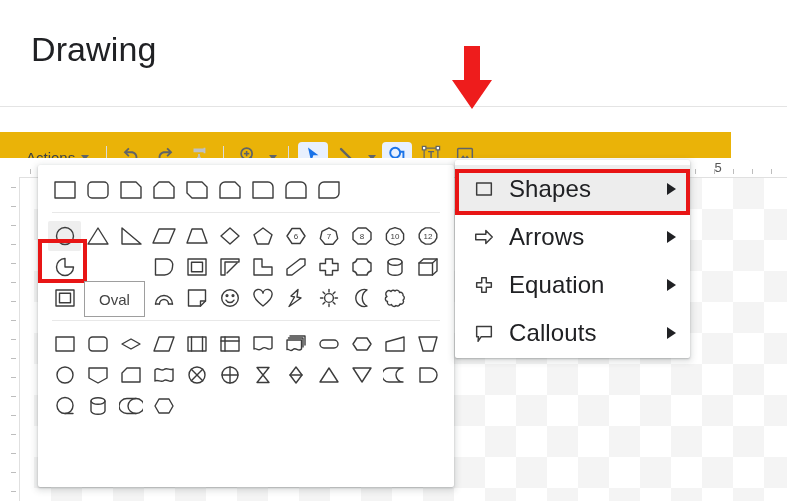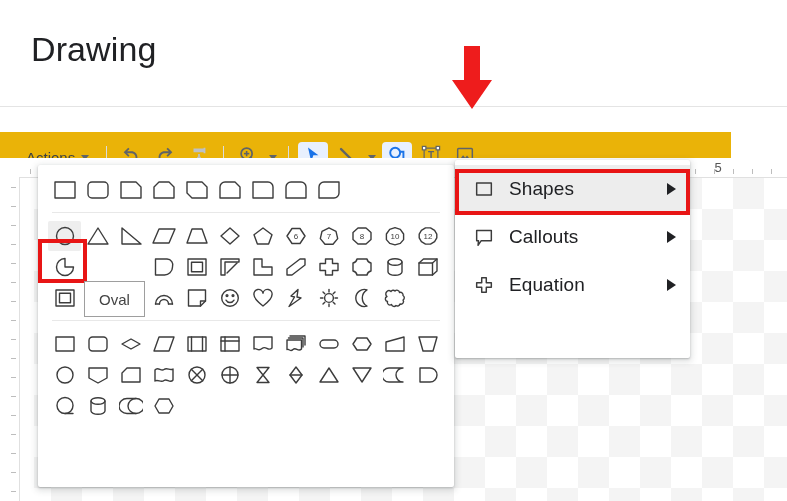--- a/index.html
+++ b/index.html
@@ -152,21 +152,21 @@
     padding:0 14px 0 18px;box-sizing:border-box;
     position:relative;
   }
   .menu-item.highlighted{background:#ededed;}
   .menu-icon{width:30px;flex:none;display:flex;align-items:center;}
   .menu-icon svg path,.menu-icon svg rect,.menu-icon svg polygon,
   .menu-icon svg polyline{
     fill:none;stroke:#3c3c3c;stroke-width:1.6;stroke-linejoin:round;
   }
   .menu-label{
-    flex:1;font-size:19px;color:#202124;letter-spacing:.1px;
+    flex:1;font-size:24px;color:#202124;letter-spacing:.1px;
     padding-left:6px;white-space:nowrap;
   }
   .menu-arrow{
     width:0;height:0;flex:none;
     border-top:6px solid transparent;border-bottom:6px solid transparent;
     border-left:9px solid #202124;
   }
   #shapes-highlight{
     position:absolute;left:455px;top:169px;width:235px;height:46px;
     border:4px solid #e81515;box-sizing:border-box;z-index:50;
@@ -799,38 +799,47 @@
   <div class="menu-item highlighted">
     <span class="menu-icon">
       <svg width="22" height="22" viewBox="0 0 24 24">
           <rect x="4" y="5.5" width="16" height="13"></rect>
         </svg>
     </span>
     <span class="menu-label">Shapes</span>
     <span class="menu-arrow"></span>
   </div>
 
-
   <div class="menu-item">
     <span class="menu-icon">
       <svg width="22" height="22" viewBox="0 0 24 24">
+          <polygon points="3,9 14,9 14,5 21,12 14,19 14,15 3,15"></polygon>
+        </svg>
+    </span>
+    <span class="menu-label">Arrows</span>
+    <span class="menu-arrow"></span>
+  </div>
+
+  <div class="menu-item">
+    <span class="menu-icon">
+      <svg width="22" height="22" viewBox="0 0 24 24">
+          <polygon points="9.5,4 14.5,4 14.5,9.5 20,9.5 20,14.5 14.5,14.5 14.5,20 9.5,20 9.5,14.5 4,14.5 4,9.5 9.5,9.5"></polygon>
+        </svg>
+    </span>
+    <span class="menu-label">Equation</span>
+    <span class="menu-arrow"></span>
+  </div>
+
+  <div class="menu-item">
+    <span class="menu-icon">
+      <svg width="22" height="22" viewBox="0 0 24 24">
           <polygon points="4,5 20,5 20,16 9,16 5.5,21 6,16 4,16"></polygon>
         </svg>
     </span>
     <span class="menu-label">Callouts</span>
-    <span class="menu-arrow"></span>
-  </div>
-
-  <div class="menu-item">
-    <span class="menu-icon">
-      <svg width="22" height="22" viewBox="0 0 24 24">
-          <polygon points="9.5,4 14.5,4 14.5,9.5 20,9.5 20,14.5 14.5,14.5 14.5,20 9.5,20 9.5,14.5 4,14.5 4,9.5 9.5,9.5"></polygon>
-        </svg>
-    </span>
-    <span class="menu-label">Equation</span>
     <span class="menu-arrow"></span>
   </div>
 
 </div>
 
 <div id="shapes-highlight"></div>
 
 <div id="red-arrow">
   <svg width="44" height="65" viewBox="0 0 44 65">
     <polygon points="14,0 30,0 30,34 42,34 22,63 2,34 14,34" fill="#ee1c1c"></polygon>

